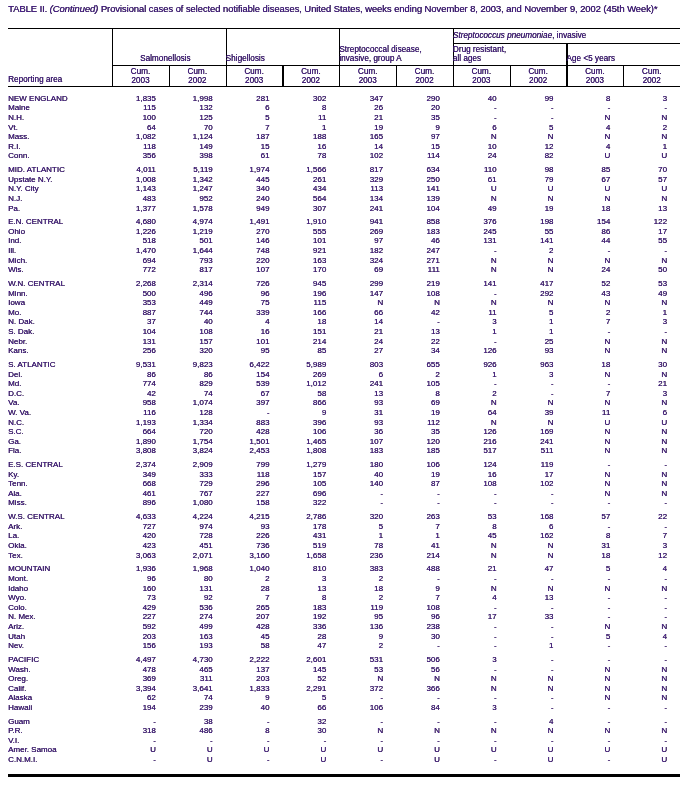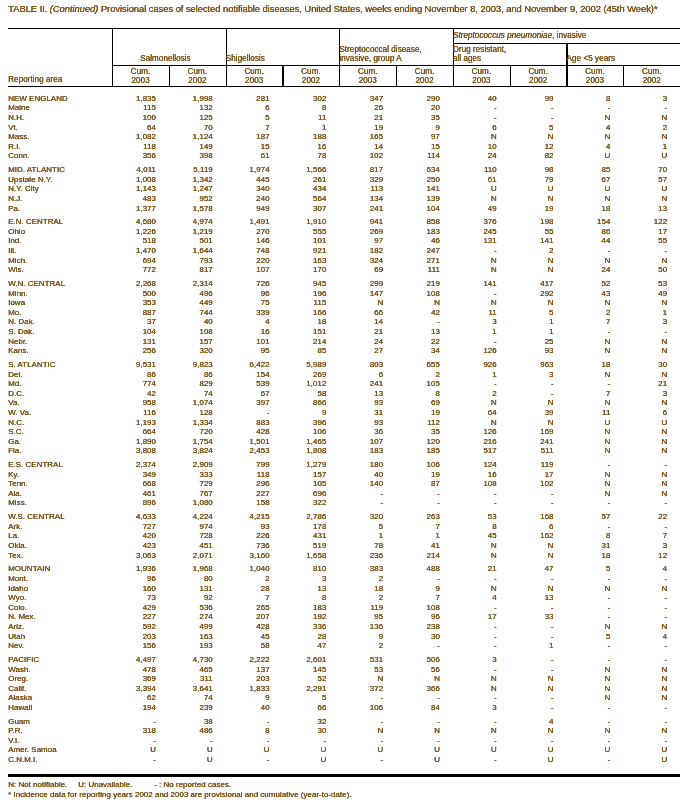--- a/index.html
+++ b/index.html
@@ -1,17 +1,17 @@
 <!DOCTYPE html>
 <html><head>
 <meta charset="utf-8">
 <style>
   html,body{margin:0;padding:0;background:#fff;}
   .page{position:relative;width:686px;height:804px;background:#ffffff;overflow:hidden;
-        font-family:"Liberation Sans","DejaVu Sans",sans-serif;color:#a16207;
+        font-family:"Liberation Sans","DejaVu Sans",sans-serif;color:#4c1d95;
         text-shadow:0.2px 0 #000;}
   .title{position:absolute;left:8px;top:3px;width:674px;font-size:9.5px;line-height:11.5px;letter-spacing:-0.1px;}
   .it{font-style:italic;}
 
   
   .thead{position:absolute;left:8px;top:28px;width:672px;height:57px;
          border-top:1.6px solid #000;border-bottom:1.6px solid #000;box-sizing:content-box;}
   .vline{position:absolute;width:1.3px;background:#000;}
   .hline{position:absolute;height:1.3px;background:#000;}
   .v-full{top:0;height:57px;}
@@ -983,15 +983,13 @@
         <div class="c">U</div>
         <div class="c">-</div>
         <div class="c">U</div>
         <div class="c">-</div>
         <div class="c">U</div>
       </div>
     </div>
 
   <div class="botrule"></div>
 
-  <div class="fn fn1"><span class="tab1">N: Not notifiable.</span><span class="tab2">U: Unavailable.</span><span>- : No reported cases.</span></div>
-  <div class="fn fn2">* Incidence data for reporting years 2002 and 2003 are provisional and cumulative (year-to-date).</div>
 </div>
 
 </body></html>

